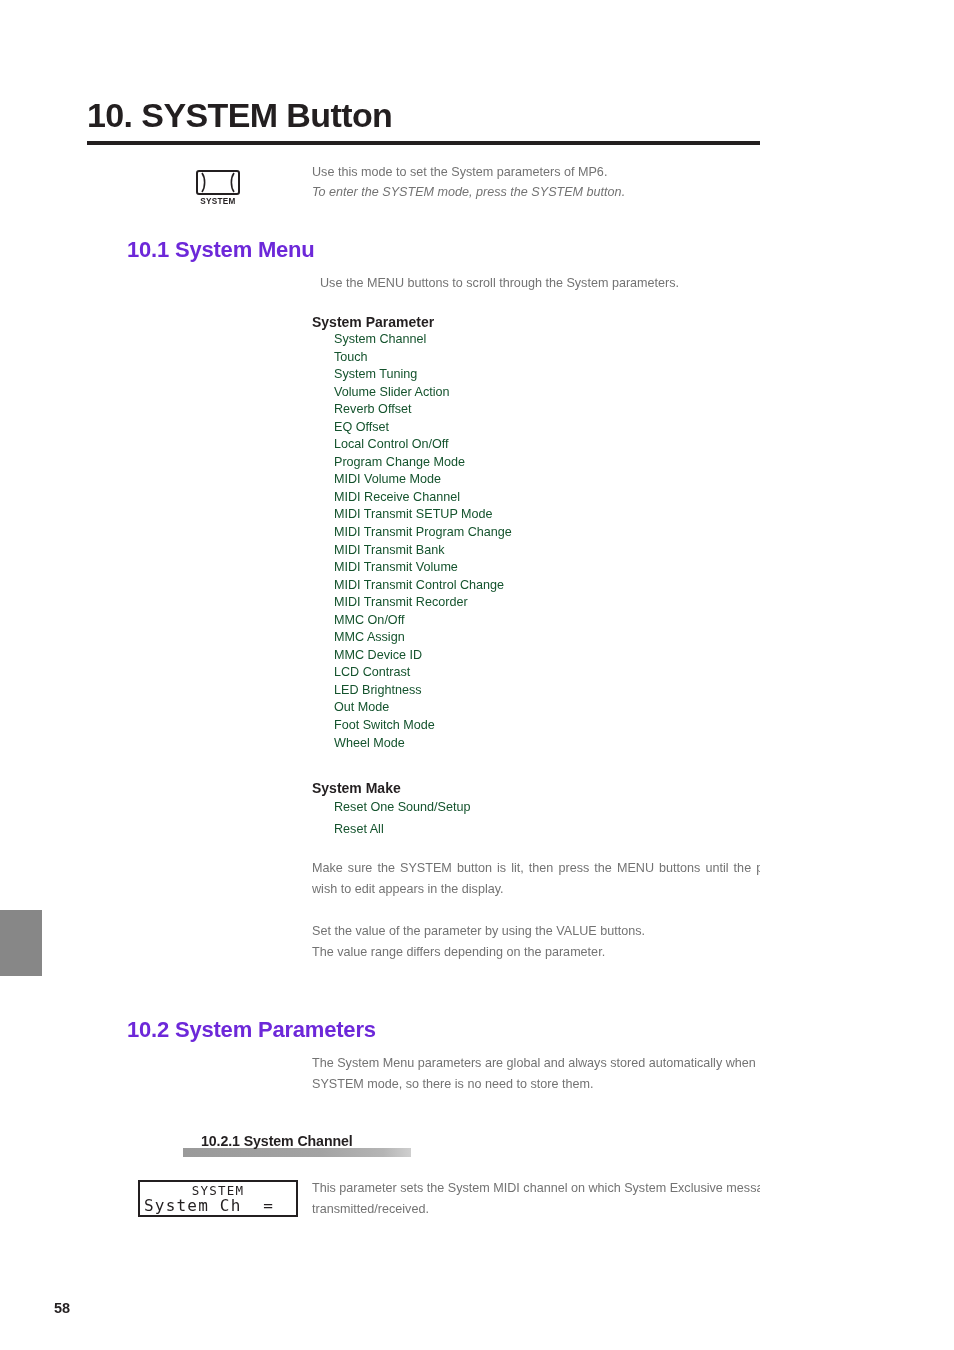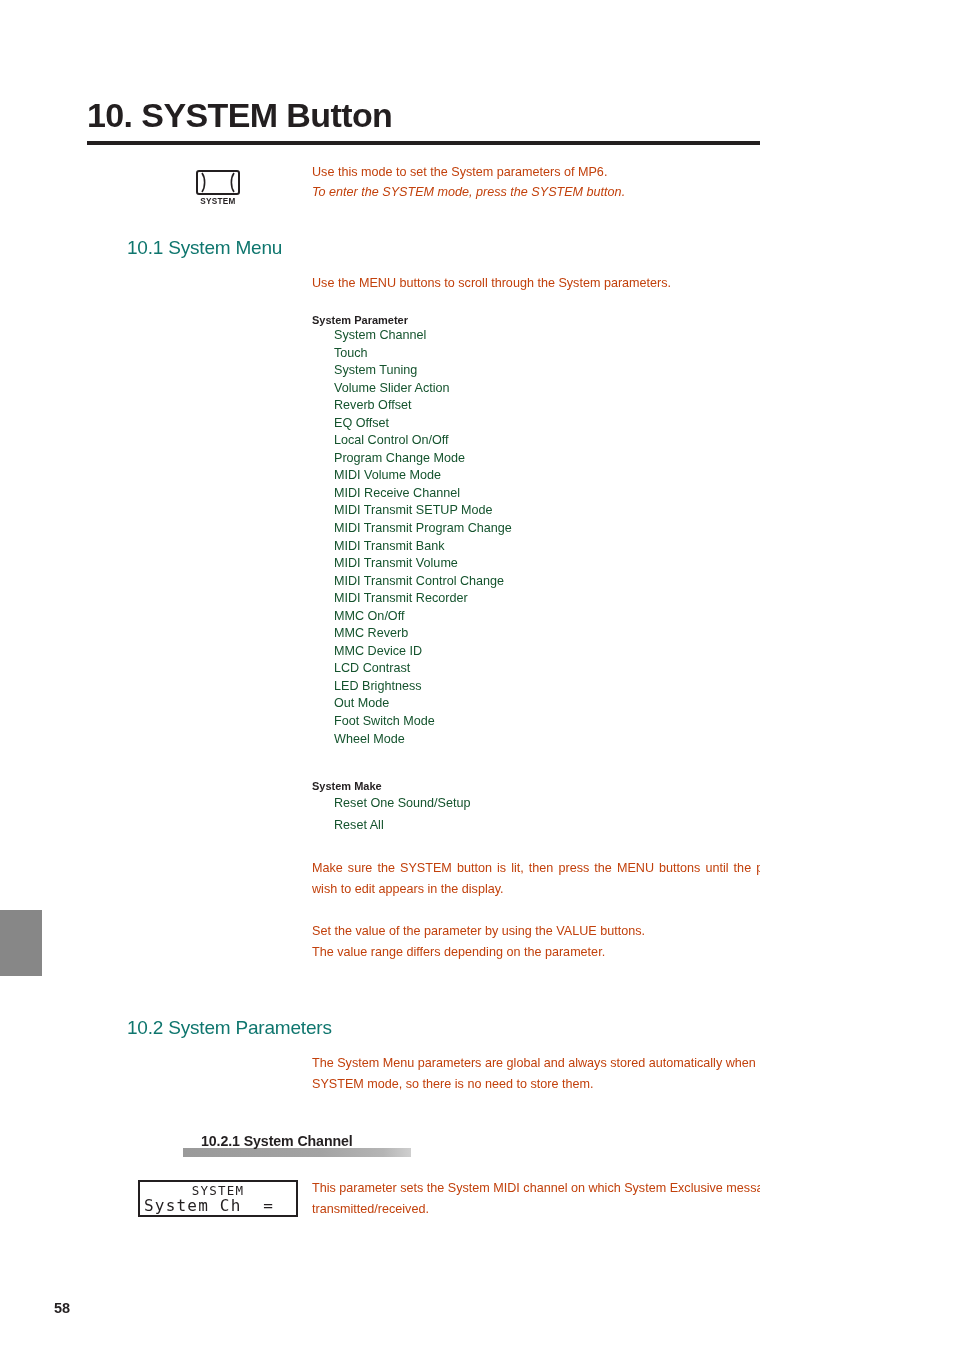--- a/index.html
+++ b/index.html
@@ -73,38 +73,38 @@
     font-weight: bold;
     letter-spacing: 0.3px;
     color: #231f20;
   }
 
   
   .body-text {
     position: absolute;
     font-size: 12.6px;
     line-height: 21.3px;
-    color: #c2410c;
+    color: #737373;
   }
   .body-text.justify { text-align: justify; }
 
   
   .sec-head {
     position: absolute;
     left: 127px;
-    font-size: 19px;
-    font-weight: normal;
+    font-size: 22px;
+    font-weight: bold;
     letter-spacing: -0.2px;
-    color: #0f766e;
+    color: #6d28d9;
   }
 
   
   .list-block { position: absolute; }
   .list-head {
-    font-size: 11px;
+    font-size: 14px;
     font-weight: bold;
     color: #231f20;
     margin: 0 0 1px 0;
   }
   .list-items { margin: 0; padding: 0; list-style: none; }
   .list-items li {
     font-size: 12.6px;
     line-height: 17.55px;
     padding-left: 22px;
     color: #14532d;
@@ -196,21 +196,21 @@
         <path d="M36 1 C 32.5 6, 32.5 15, 36 20" stroke="#231f20" stroke-width="1.6" fill="none"></path>
       </svg>
     </div>
     <div class="sysbtn-caption">SYSTEM</div>
   </div>
 
   <div class="body-text" style="left:312px; top:162px; width:520px;">Use this mode to set the System parameters of MP6.</div>
   <div class="body-text" style="left:312px; top:182px; width:520px;font-style:italic;">To enter the SYSTEM mode, press the SYSTEM button.</div>
 
   <div class="sec-head" style="top:237px;">10.1 System Menu</div>
-  <div class="body-text" style="left:312px; top:273px; width:560px;">Use the MENU buttons to scroll through the System parameters.</div>
+  <div class="body-text" style="left:320px; top:273px; width:560px;">Use the MENU buttons to scroll through the System parameters.</div>
 
   <div class="list-block" style="left:312px; top:314px;">
     <div class="list-head">System Parameter</div>
     <ul class="list-items">
       <li>System Channel</li>
       <li>Touch</li>
       <li>System Tuning</li>
       <li>Volume Slider Action</li>
       <li>Reverb Offset</li>
       <li>EQ Offset</li>
@@ -218,21 +218,21 @@
       <li>Program Change Mode</li>
       <li>MIDI Volume Mode</li>
       <li>MIDI Receive Channel</li>
       <li>MIDI Transmit SETUP Mode</li>
       <li>MIDI Transmit Program Change</li>
       <li>MIDI Transmit Bank</li>
       <li>MIDI Transmit Volume</li>
       <li>MIDI Transmit Control Change</li>
       <li>MIDI Transmit Recorder</li>
       <li>MMC On/Off</li>
-      <li>MMC Reverb</li>
+      <li>MMC Assign</li>
       <li>MMC Device ID</li>
       <li>LCD Contrast</li>
       <li>LED Brightness</li>
       <li>Out Mode</li>
       <li>Foot Switch Mode</li>
       <li>Wheel Mode</li>
     </ul>
   </div>
 
   <div class="list-block" style="left:312px; top:780px;">

